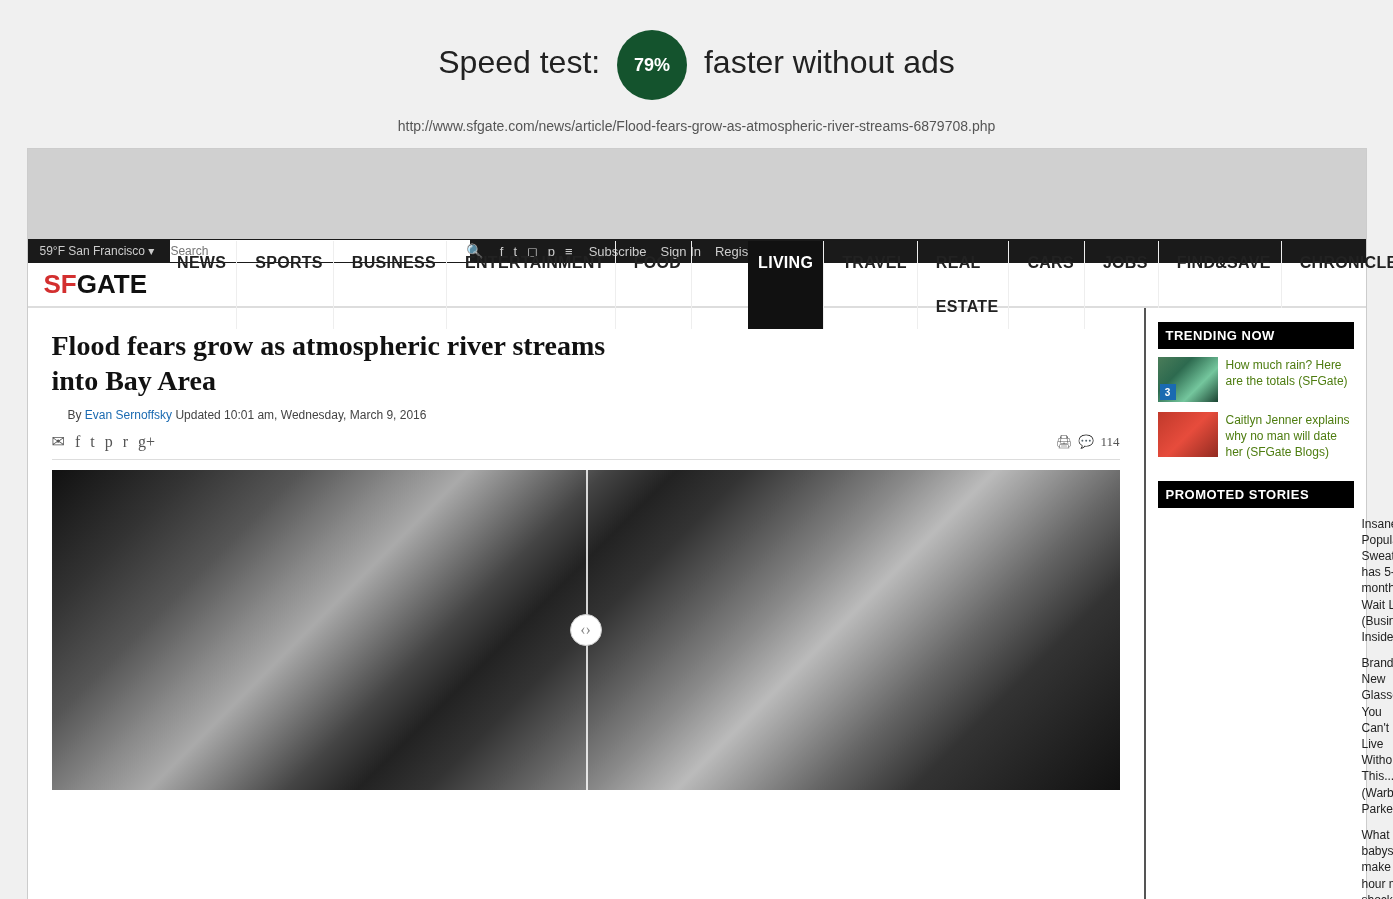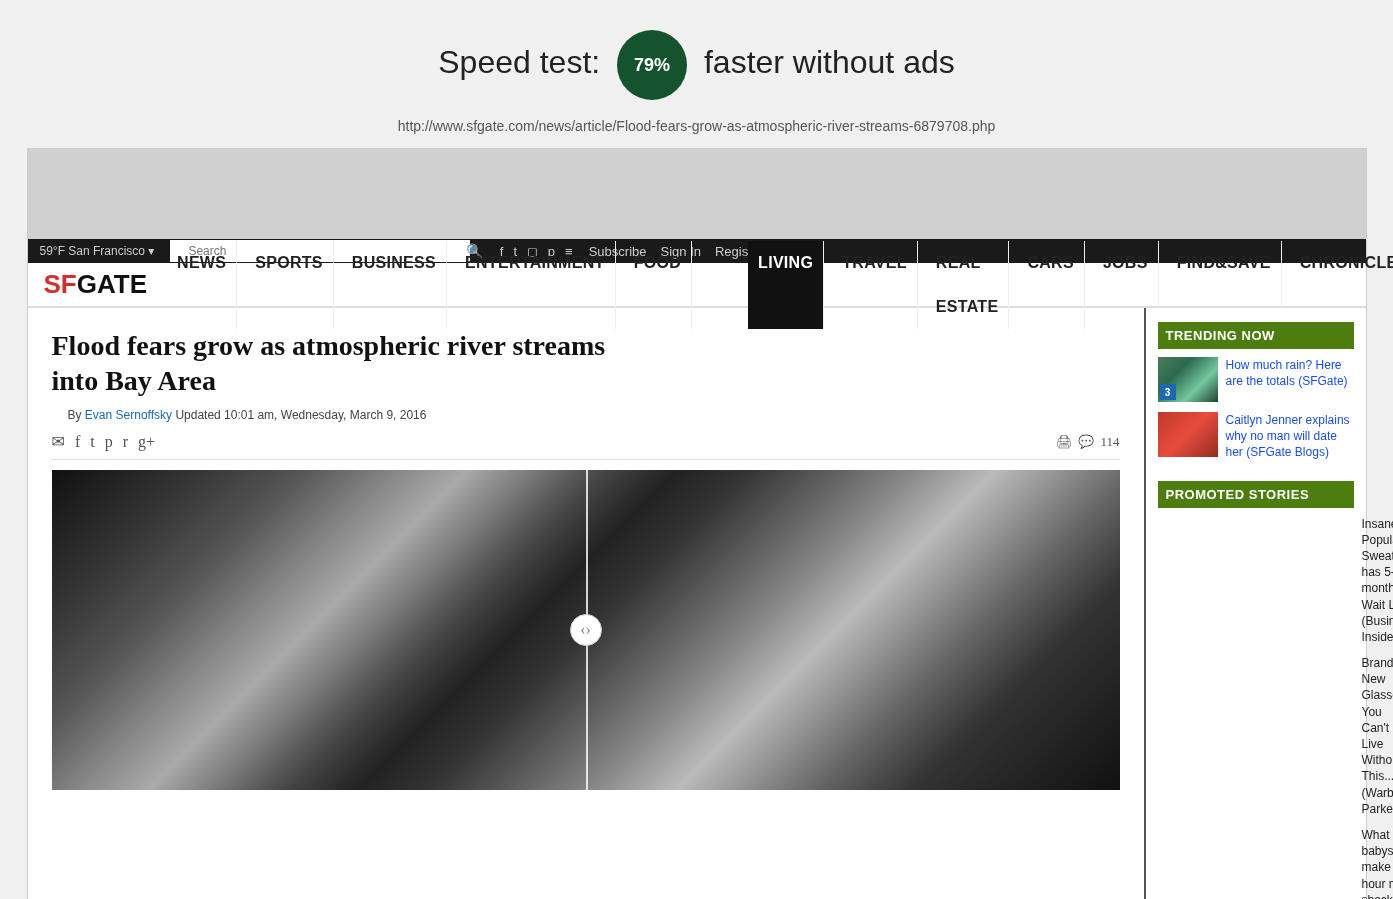--- a/index.html
+++ b/index.html
@@ -76,21 +76,21 @@
       align-items: center;
       gap: 4px;
     }
     .nav-search-box {
       flex: 1;
       max-width: 300px;
       height: 22px;
       background: #fff;
       border: none;
       font-size: 12px;
-      padding: 0 18px;
+      padding: 0 0;
       color: #555;
       font-family: Arial, sans-serif;
     }
     .nav-search-icon {
       color: #888;
       font-size: 14px;
       margin-left: -20px;
     }
     .nav-social-icons {
       display: flex;
@@ -261,21 +261,21 @@
     .article-sidebar {
       width: 220px;
       padding: 14px 12px;
       background: #fff;
     }
 
     .trending-box {
       margin-bottom: 20px;
     }
     .box-header {
-      background: #4d7c0f;
+      background: #000000;
       color: #fff;
       font-family: Arial, sans-serif;
       font-size: 13px;
       font-weight: bold;
       padding: 6px 8px;
       margin-bottom: 8px;
       text-transform: uppercase;
       letter-spacing: 0.5px;
     }
     .trending-item {
@@ -309,21 +309,21 @@
       font-weight: bold;
       width: 16px;
       height: 16px;
       display: flex;
       align-items: center;
       justify-content: center;
       font-family: Arial, sans-serif;
     }
     .trending-text {
       font-size: 12px;
-      color: #1d4ed8;
+      color: #4d7c0f;
       font-family: Arial, sans-serif;
       line-height: 1.35;
     }
 
     .promoted-box { margin-bottom: 10px; }
     .promo-item {
       display: flex;
       gap: 8px;
       margin-bottom: 10px;
       align-items: flex-start;

